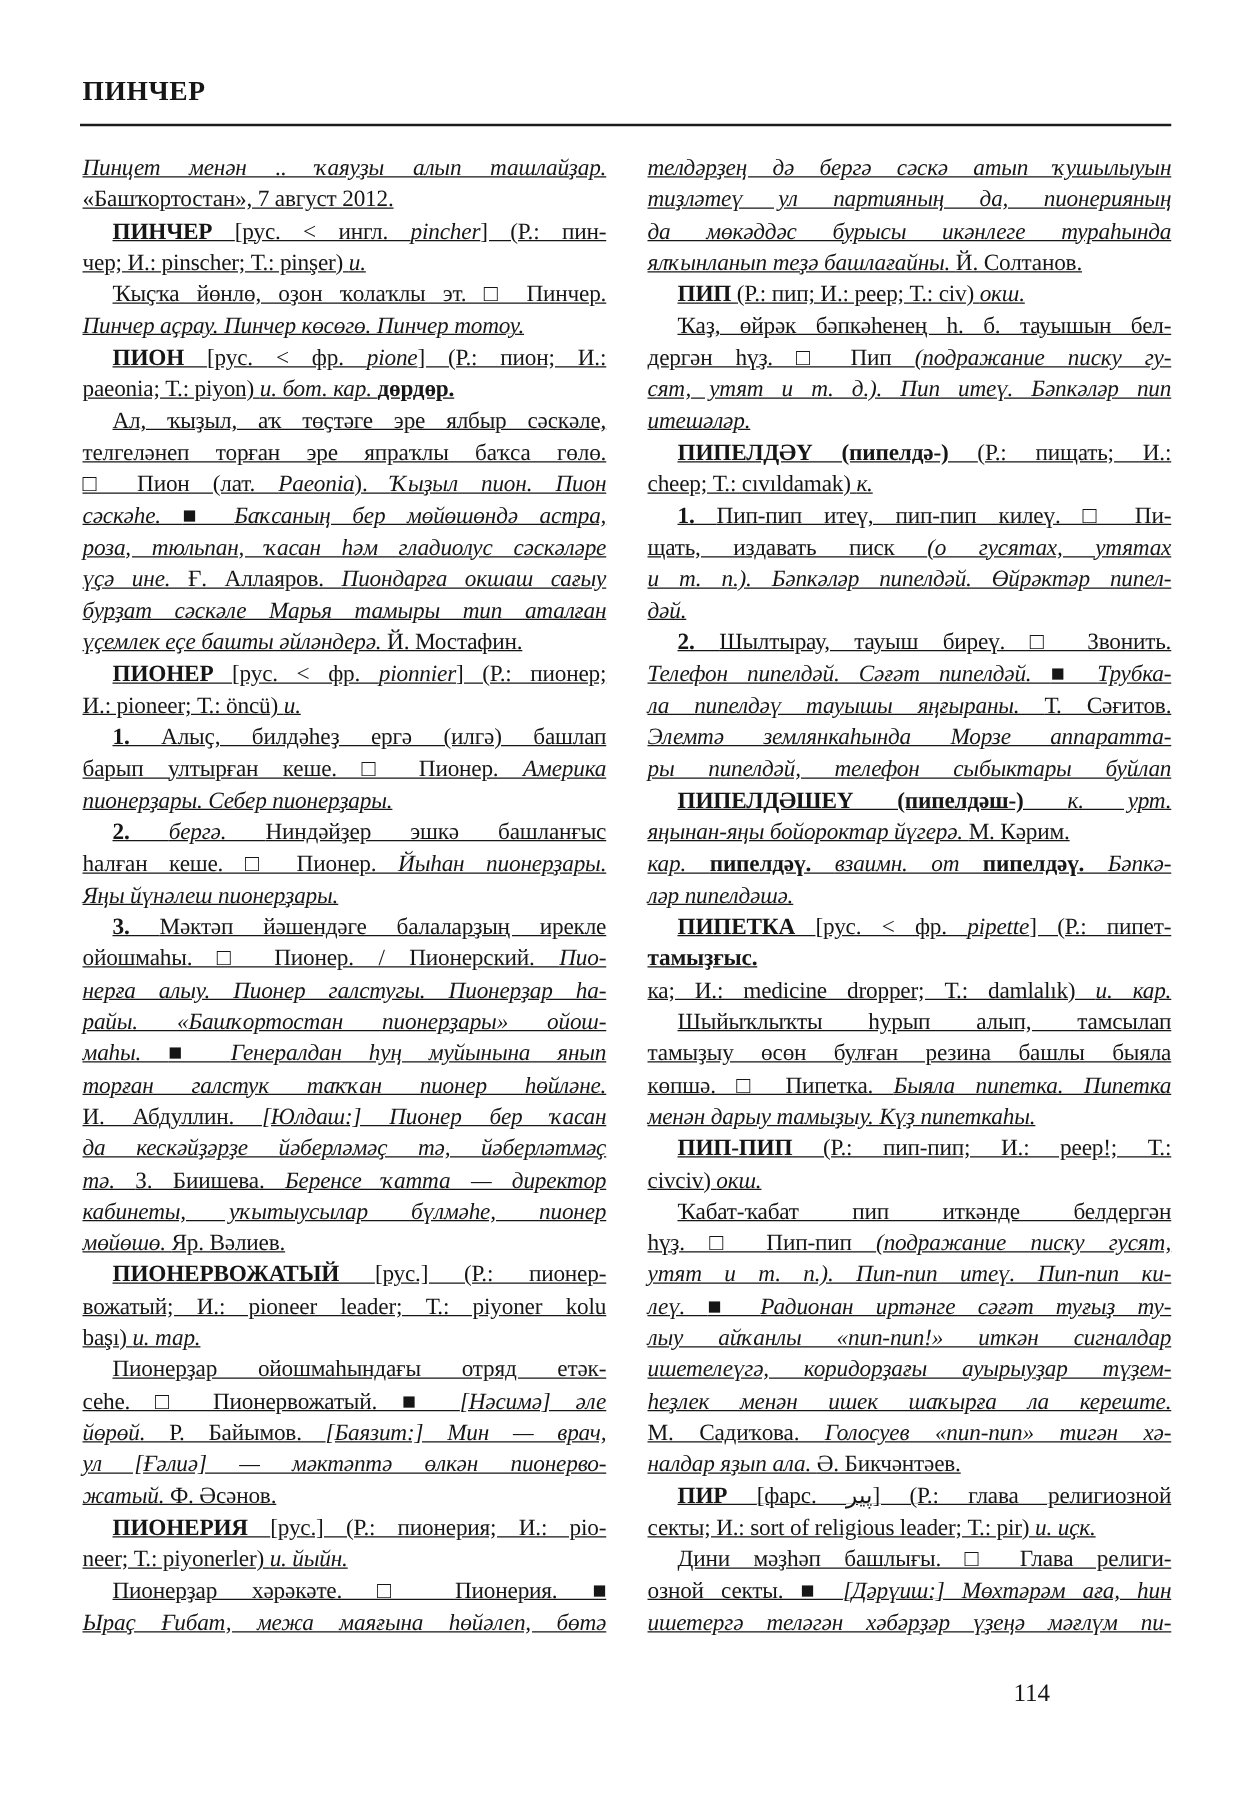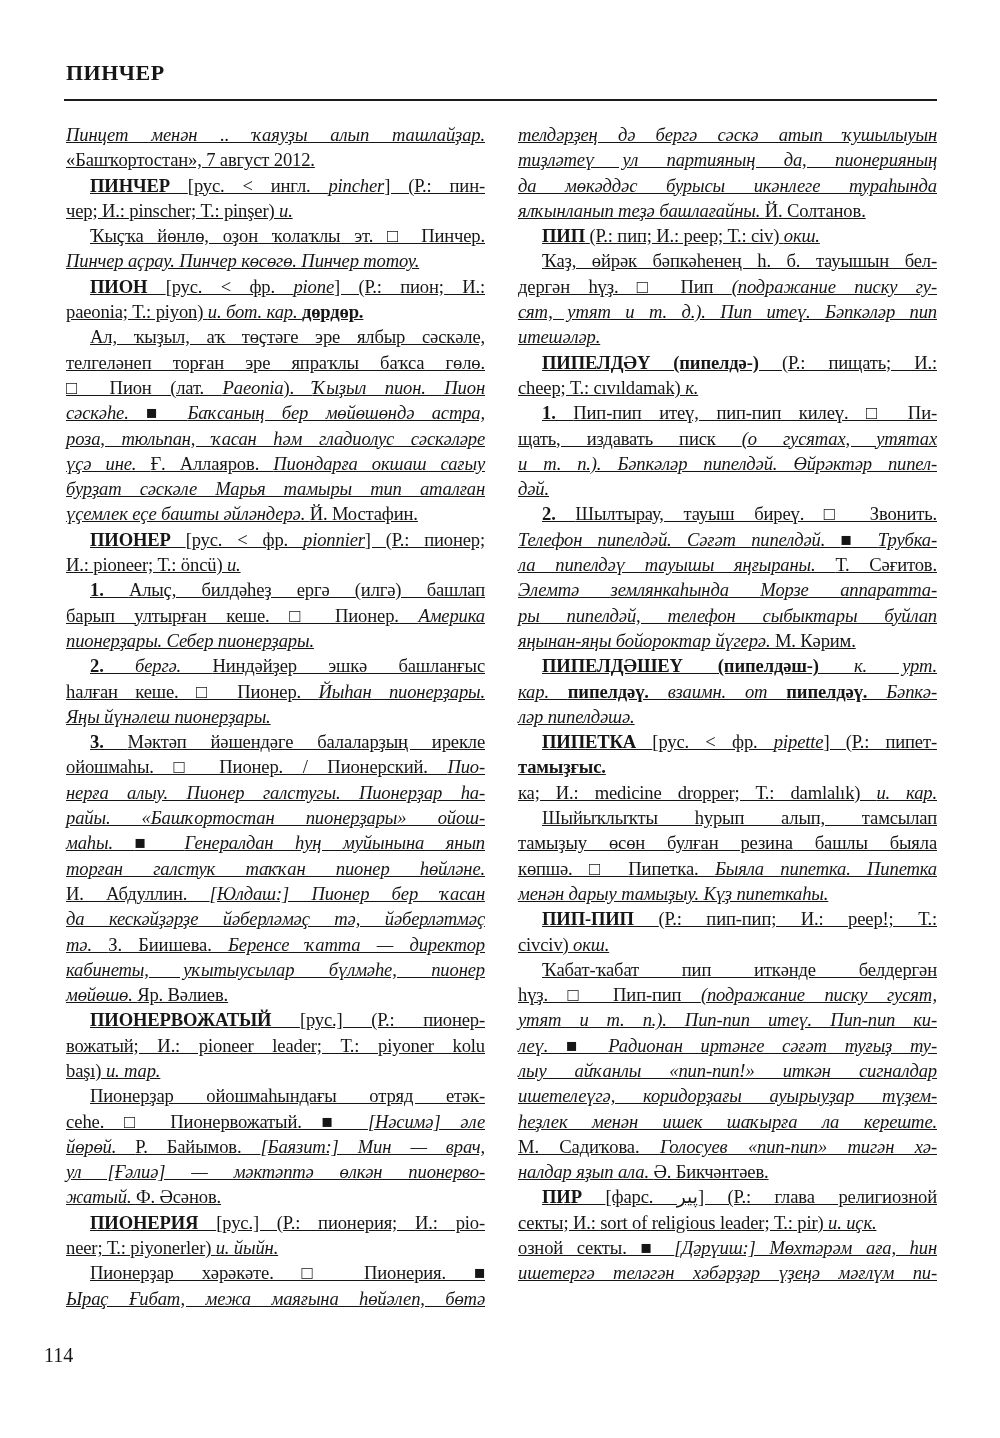--- a/index.html
+++ b/index.html
@@ -31,23 +31,22 @@
     letter-spacing: -0.15px;
     white-space: nowrap;
     text-align: left;
   }
   .line.just { text-align: justify; text-align-last: justify; }
   .line.ind { padding-left: 24px; }
   .it { font-style: italic; }
   .bd { font-weight: bold; }
   .page-number {
     position: absolute; left: 0; top: 1344px;
-    width: 840px; text-align: left;
+    width: 840px; text-align: right;
     font-size: 20px;
-    margin-left: 44px;
   }
 </style>
 </head>
 <body>
 
 <div class="running-head">ПИНЧЕР</div>
 <div class="header-rule"></div>
 
 <div class="columns">
   <div class="col">
@@ -113,22 +112,22 @@
       <div class="line"><span>cheep; Т.: cıvıldamak) </span><span class="it">к.</span></div>
       <div class="line ind just"><span class="bd">1. </span><span>Пип-пип итеү, пип-пип килеү. □ Пи-</span></div>
       <div class="line just"><span>щать, издавать писк </span><span class="it">(о гусятах, утятах</span></div>
       <div class="line just"><span class="it">и т. п.). Бәпкәләр пипелдәй. Өйрәктәр пипел-</span></div>
       <div class="line"><span class="it">дәй.</span></div>
       <div class="line ind just"><span class="bd">2. </span><span>Шылтырау, тауыш биреү. □ Звонить.</span></div>
       <div class="line just"><span class="it">Телефон пипелдәй. Сәғәт пипелдәй. </span><span>■ </span><span class="it">Трубка-</span></div>
       <div class="line just"><span class="it">ла пипелдәү тауышы яңғыраны. </span><span>Т. Сәғитов.</span></div>
       <div class="line just"><span class="it">Элемтә землянкаһында Морзе аппаратта-</span></div>
       <div class="line just"><span class="it">ры пипелдәй, телефон сыбыктары буйлап</span></div>
+      <div class="line ind just"><span class="bd">ПИПЕЛДӘШЕҮ (пипелдәш-) </span><span class="it">к. урт.</span></div>
       <div class="line"><span class="it">яңынан-яңы бойороктар йүгерә. </span><span>М. Кәрим.</span></div>
-      <div class="line ind just"><span class="bd">ПИПЕЛДӘШЕҮ (пипелдәш-) </span><span class="it">к. урт.</span></div>
       <div class="line just"><span class="it">кар. </span><span class="bd">пипелдәү. </span><span class="it">взаимн. от </span><span class="bd">пипелдәү. </span><span class="it">Бәпкә-</span></div>
       <div class="line"><span class="it">ләр пипелдәшә.</span></div>
       <div class="line ind just"><span class="bd">ПИПЕТКА </span><span>[рус. &lt; фр. </span><span class="it">pipette</span><span>] (Р.: пипет-</span></div>
       <div class="line"><span class="bd">тамыҙғыс.</span></div>
       <div class="line just"><span>ка; И.: medicine dropper; Т.: damlalık) </span><span class="it">и. кар.</span></div>
       <div class="line ind just"><span>Шыйыҡлыҡты һурып алып, тамсылап</span></div>
       <div class="line just"><span>тамыҙыу өсөн булған резина башлы быяла</span></div>
       <div class="line just"><span>көпшә. □ Пипетка. </span><span class="it">Быяла пипетка. Пипетка</span></div>
       <div class="line"><span class="it">менән дарыу тамыҙыу. Күҙ пипеткаһы.</span></div>
       <div class="line ind just"><span class="bd">ПИП-ПИП </span><span>(Р.: пип-пип; И.: peep!; Т.:</span></div>
@@ -137,18 +136,19 @@
       <div class="line just"><span>һүҙ. □ Пип-пип </span><span class="it">(подражание писку гусят,</span></div>
       <div class="line just"><span class="it">утят и т. п.). Пип-пип итеү. Пип-пип ки-</span></div>
       <div class="line just"><span class="it">леү. </span><span>■ </span><span class="it">Радионан иртәнге сәғәт туғыҙ ту-</span></div>
       <div class="line just"><span class="it">лыу айҡанлы «пип-пип!» иткән сигналдар</span></div>
       <div class="line just"><span class="it">ишетелеүгә, коридорҙағы ауырыуҙар түҙем-</span></div>
       <div class="line just"><span class="it">һеҙлек менән ишек шаҡырға ла кереште.</span></div>
       <div class="line just"><span>М. Садиҡова. </span><span class="it">Голосуев «пип-пип» тигән хә-</span></div>
       <div class="line"><span class="it">налдар яҙып ала. </span><span>Ә. Бикчәнтәев.</span></div>
       <div class="line ind just"><span class="bd">ПИР </span><span>[фарс. پير] (Р.: глава религиозной</span></div>
       <div class="line"><span>секты; И.: sort of religious leader; Т.: pir) </span><span class="it">и. иҫк.</span></div>
+      <div class="line ind just"><span>Дини мәҙһәп башлығы. □ Глава религи-</span></div>
       <div class="line just"><span>озной секты. ■ </span><span class="it">[Дәрүиш:] Мөхтәрәм аға, һин</span></div>
       <div class="line just"><span class="it">ишетергә теләгән хәбәрҙәр үҙеңә мәғлүм пи-</span></div>
     </div>
 </div>
 
 <div class="page-number">114</div>
 
 </body></html>

